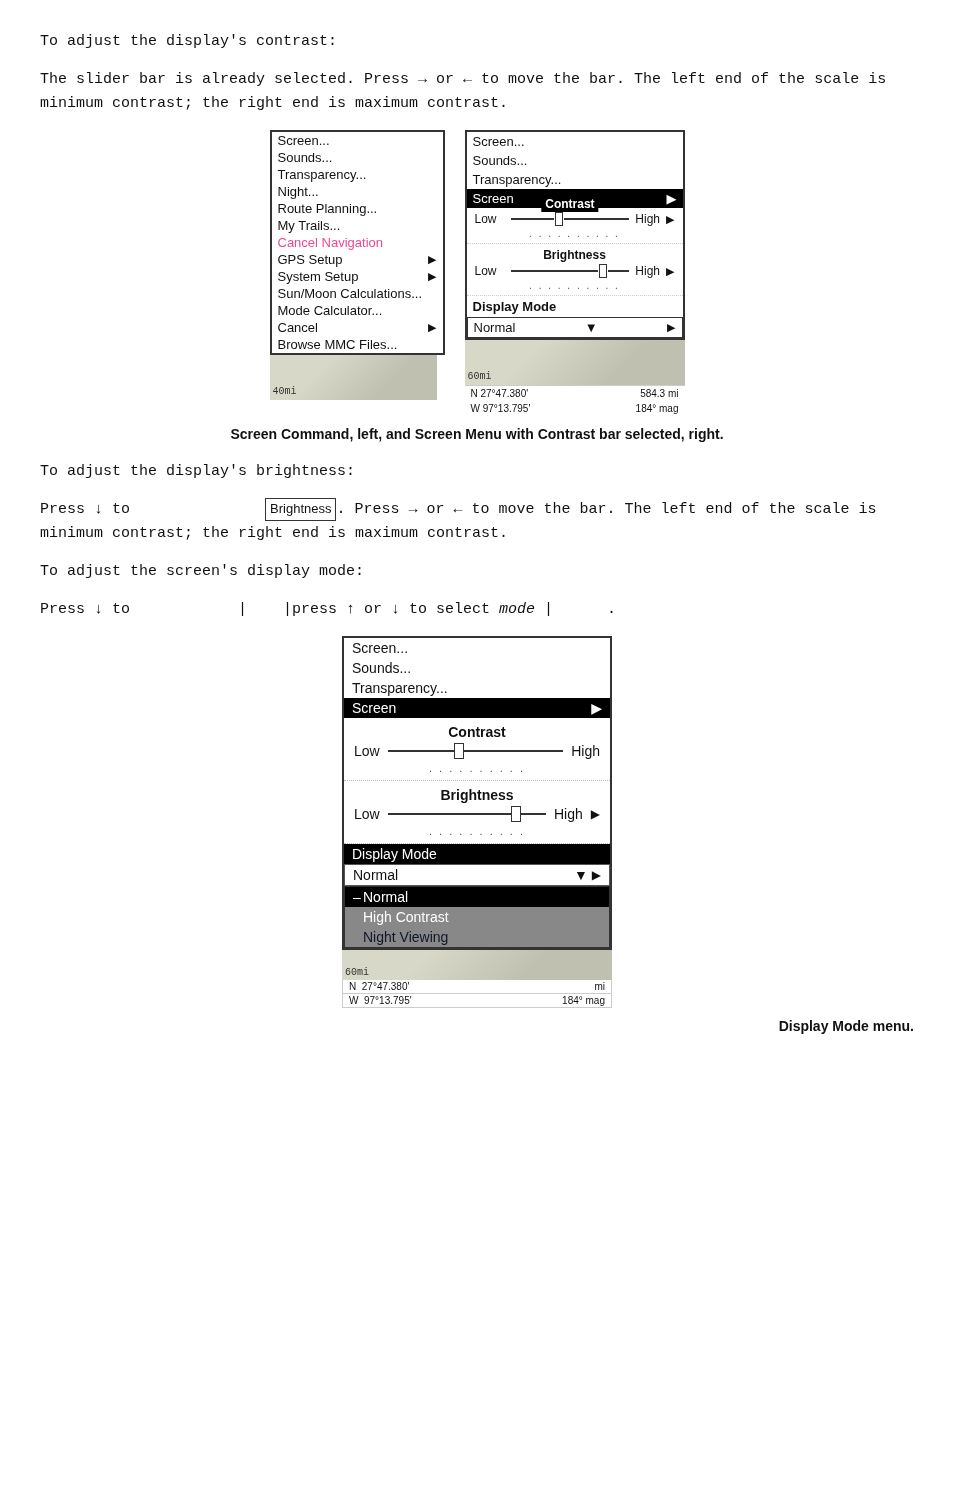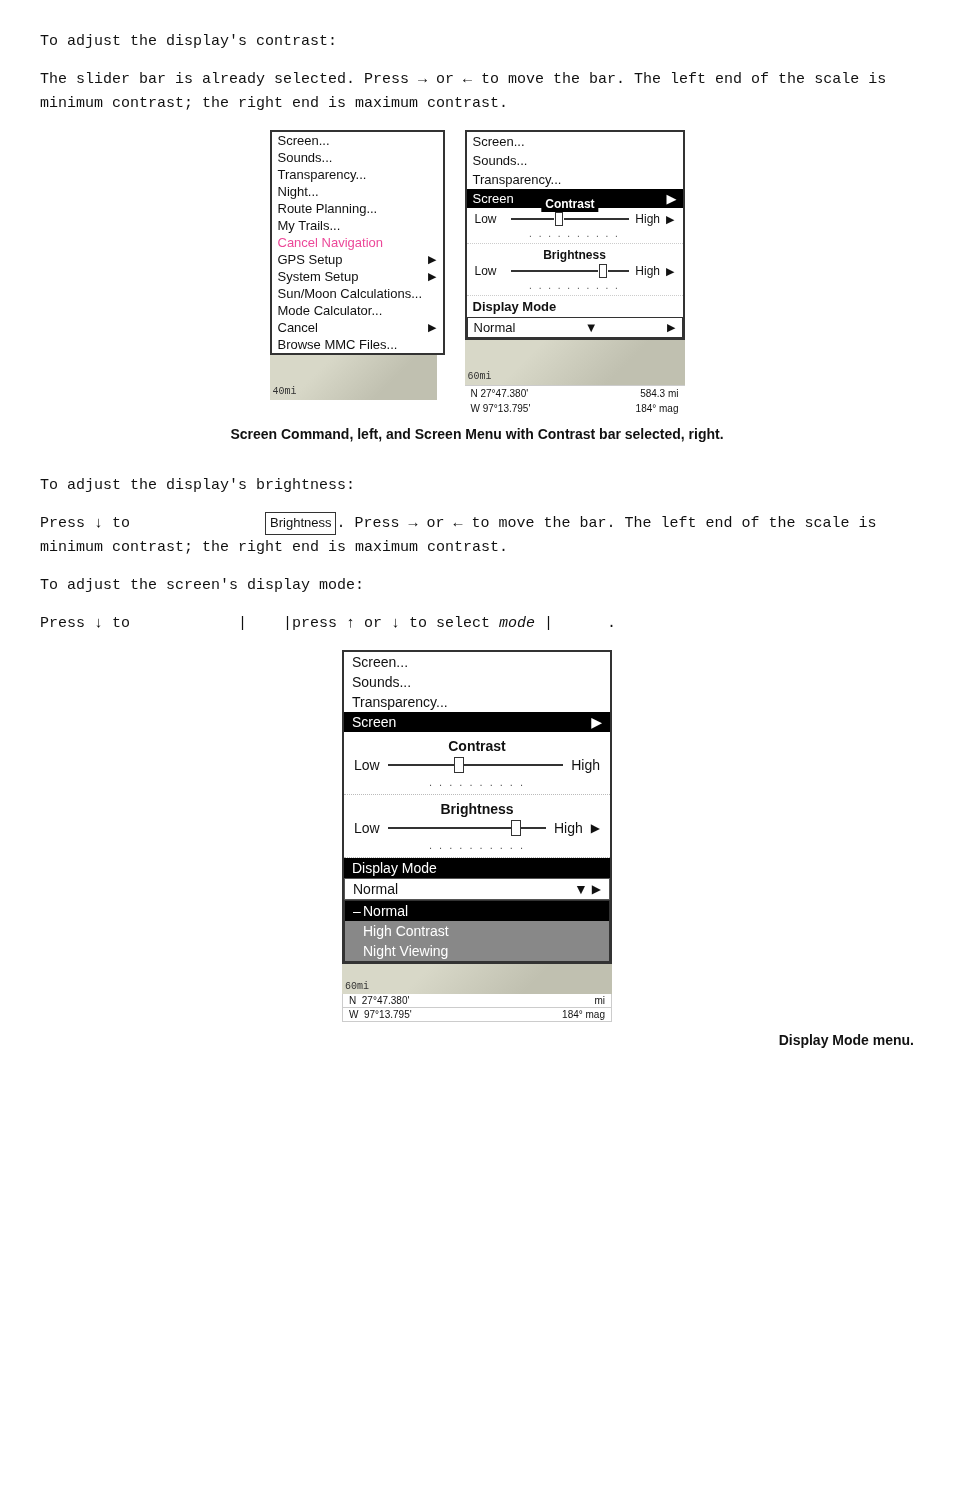--- a/index.html
+++ b/index.html
@@ -14,21 +14,21 @@
     }
     .para {
       margin-bottom: 14px;
       line-height: 1.6;
     }
     .bold-caption {
       font-weight: bold;
       font-family: Arial, sans-serif;
       font-size: 14px;
       text-align: center;
-      margin-bottom: 32px;
+      margin-bottom: 18px;
     }
     .section-caption {
       font-weight: bold;
       font-family: Arial, sans-serif;
       font-size: 14px;
       text-align: right;
       margin-top: 8px;
       margin-bottom: 14px;
     }
     
@@ -399,21 +399,21 @@
 
       <div class="dropdown-options">
         <div class="dropdown-option active">
           <span class="bullet">–</span>
             <span>Normal</span>
         </div>
         <div class="dropdown-option" style="background:#888;color:#fff;">
           <span class="bullet">&nbsp;</span>
             <span>High Contrast</span>
         </div>
-        <div class="dropdown-option" style="background:#888;color:#ffffff;">
+        <div class="dropdown-option" style="background:#888;color:#0f172a;">
           <span class="bullet">&nbsp;</span>
             <span>Night Viewing</span>
         </div>
       </div>
     </div>
 
     <div class="map-bg-large" style="width:270px;">
       <span style="position:absolute;bottom:2px;left:3px;font-size:10px;">60mi</span>
     </div>
     <div style="display:flex;justify-content:space-between;background:#fff;border:1px solid #ccc;border-top:none;padding:1px 6px;font-size:10px;font-family:Arial,sans-serif;width:270px;">

